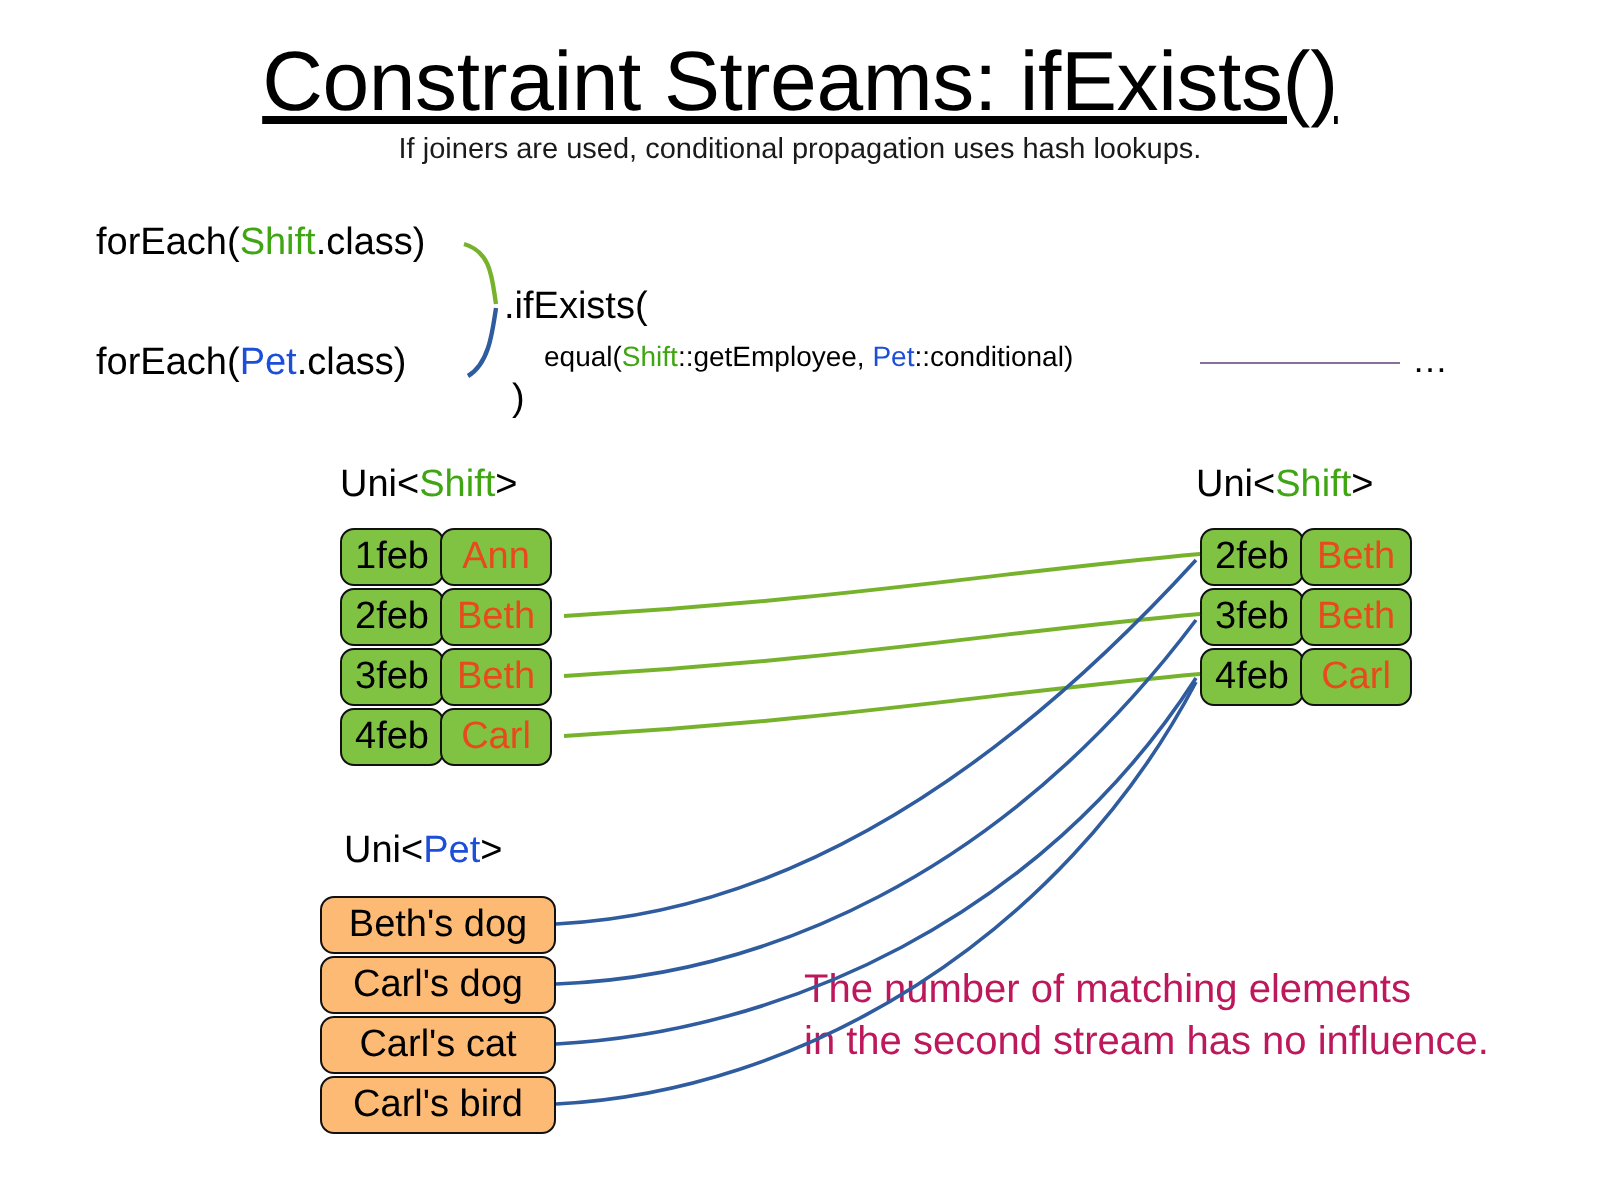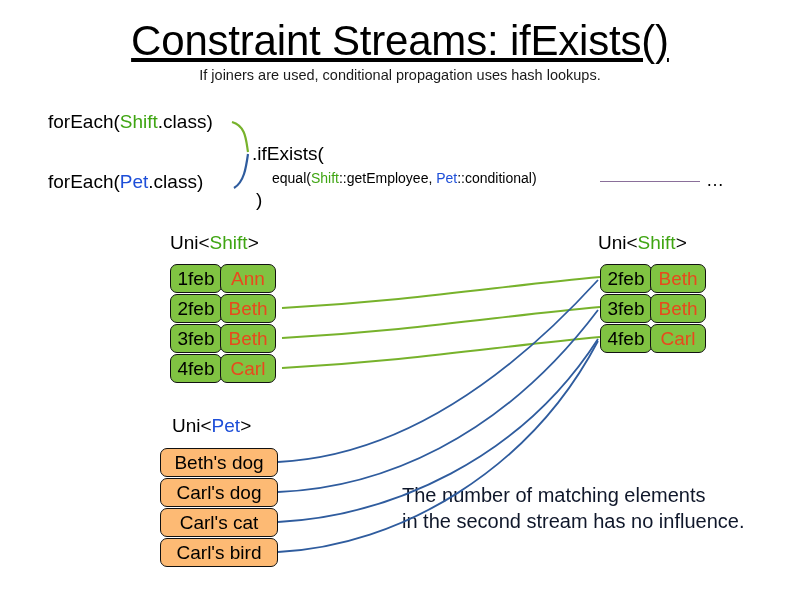--- a/index.html
+++ b/index.html
@@ -139,21 +139,21 @@
     line-height: 19px;
   }
 
   
   #annotation {
     position: absolute;
     left: 402px;
     top: 482px;
     font-size: 20px;
     line-height: 26px;
-    color: #0f172a;
+    color: #be185d;
     white-space: pre;
   }
 
   
   #wires {
     position: absolute;
     left: 0;
     top: 0;
     width: 800px;
     height: 600px;

